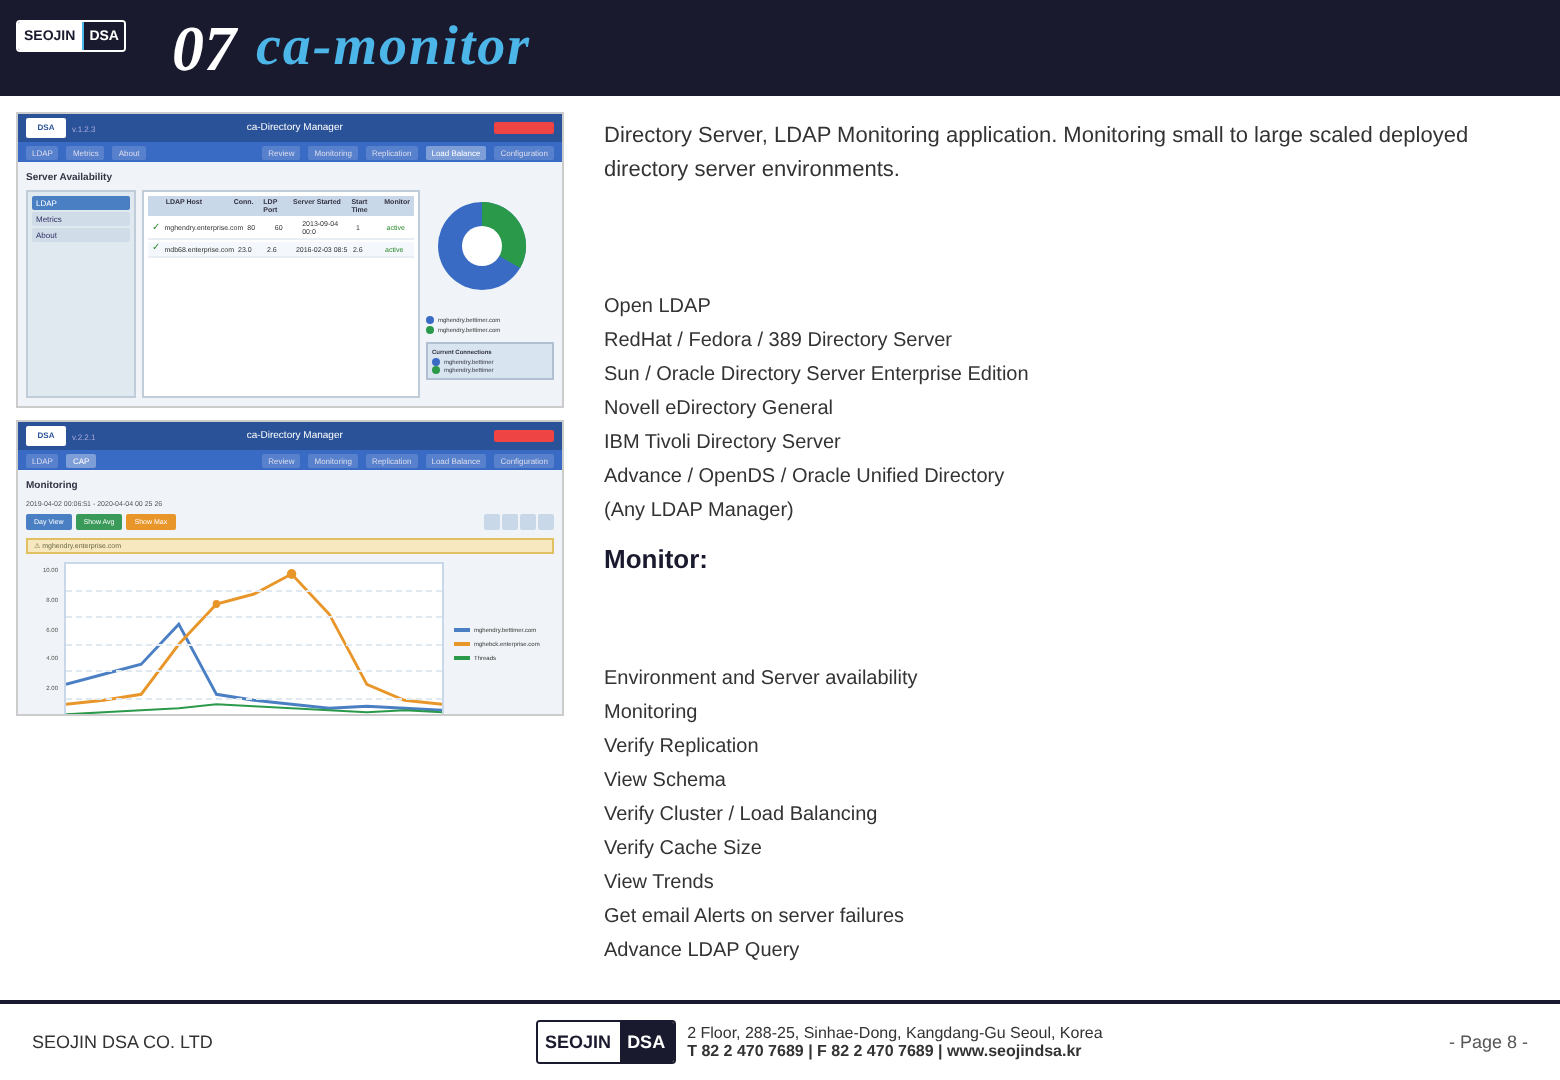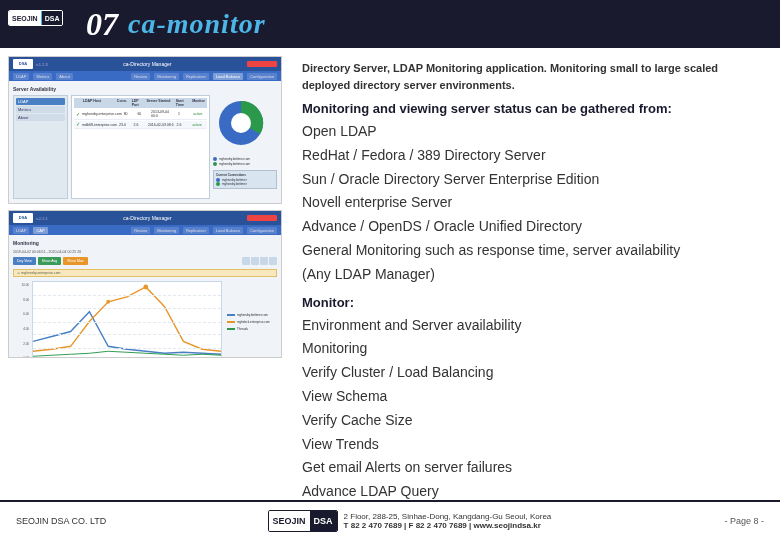--- a/index.html
+++ b/index.html
@@ -210,28 +210,28 @@
       font-size: 13px;
       font-weight: bold;
       color: #1a1a2e;
       margin-bottom: 4px;
       font-family: Arial, sans-serif;
     }
     .section-body {
       font-size: 11px;
       color: #333;
       line-height: 1.5;
-      font-weight: bold;
     }
     .section-list {
-      font-size: 14px;
+      font-size: 10px;
       color: #333;
       line-height: 1.7;
       list-style: none;
       padding: 0;
+      margin-top: 44px;
     }
     .section-list li::before {
       content: '';
     }
 
     
     .footer {
       height: 40px;
       background: #fff;
       border-top: 2px solid #1a1a2e;
@@ -537,39 +537,39 @@
 
   </div>
 
   <div class="right-panel">
 
     <div>
       <div class="section-body">Directory Server, LDAP Monitoring application. Monitoring small to large scaled deployed directory server environments.</div>
     </div>
 
     <div>
-      <div class="section-title">Monitoring and viewing server status can be gathered from:</div>
       <ul class="section-list">
         <li>Open LDAP</li>
         <li>RedHat / Fedora / 389 Directory Server</li>
         <li>Sun / Oracle Directory Server Enterprise Edition</li>
-        <li>Novell enterprise Server</li>
+        <li>Novell eDirectory General</li>
+        <li>IBM Tivoli Directory Server</li>
         <li>Advance / OpenDS / Oracle Unified Directory</li>
-        <li>General Monitoring such as response time, server availability</li>
         <li>(Any LDAP Manager)</li>
       </ul>
     </div>
 
     <div>
       <div class="section-title">Monitor:</div>
       <ul class="section-list">
         <li>Environment and Server availability</li>
         <li>Monitoring</li>
+        <li>Verify Replication</li>
+        <li>View Schema</li>
         <li>Verify Cluster / Load Balancing</li>
-        <li>View Schema</li>
         <li>Verify Cache Size</li>
         <li>View Trends</li>
         <li>Get email Alerts on server failures</li>
         <li>Advance LDAP Query</li>
       </ul>
     </div>
 
   </div>
 
 </div>

